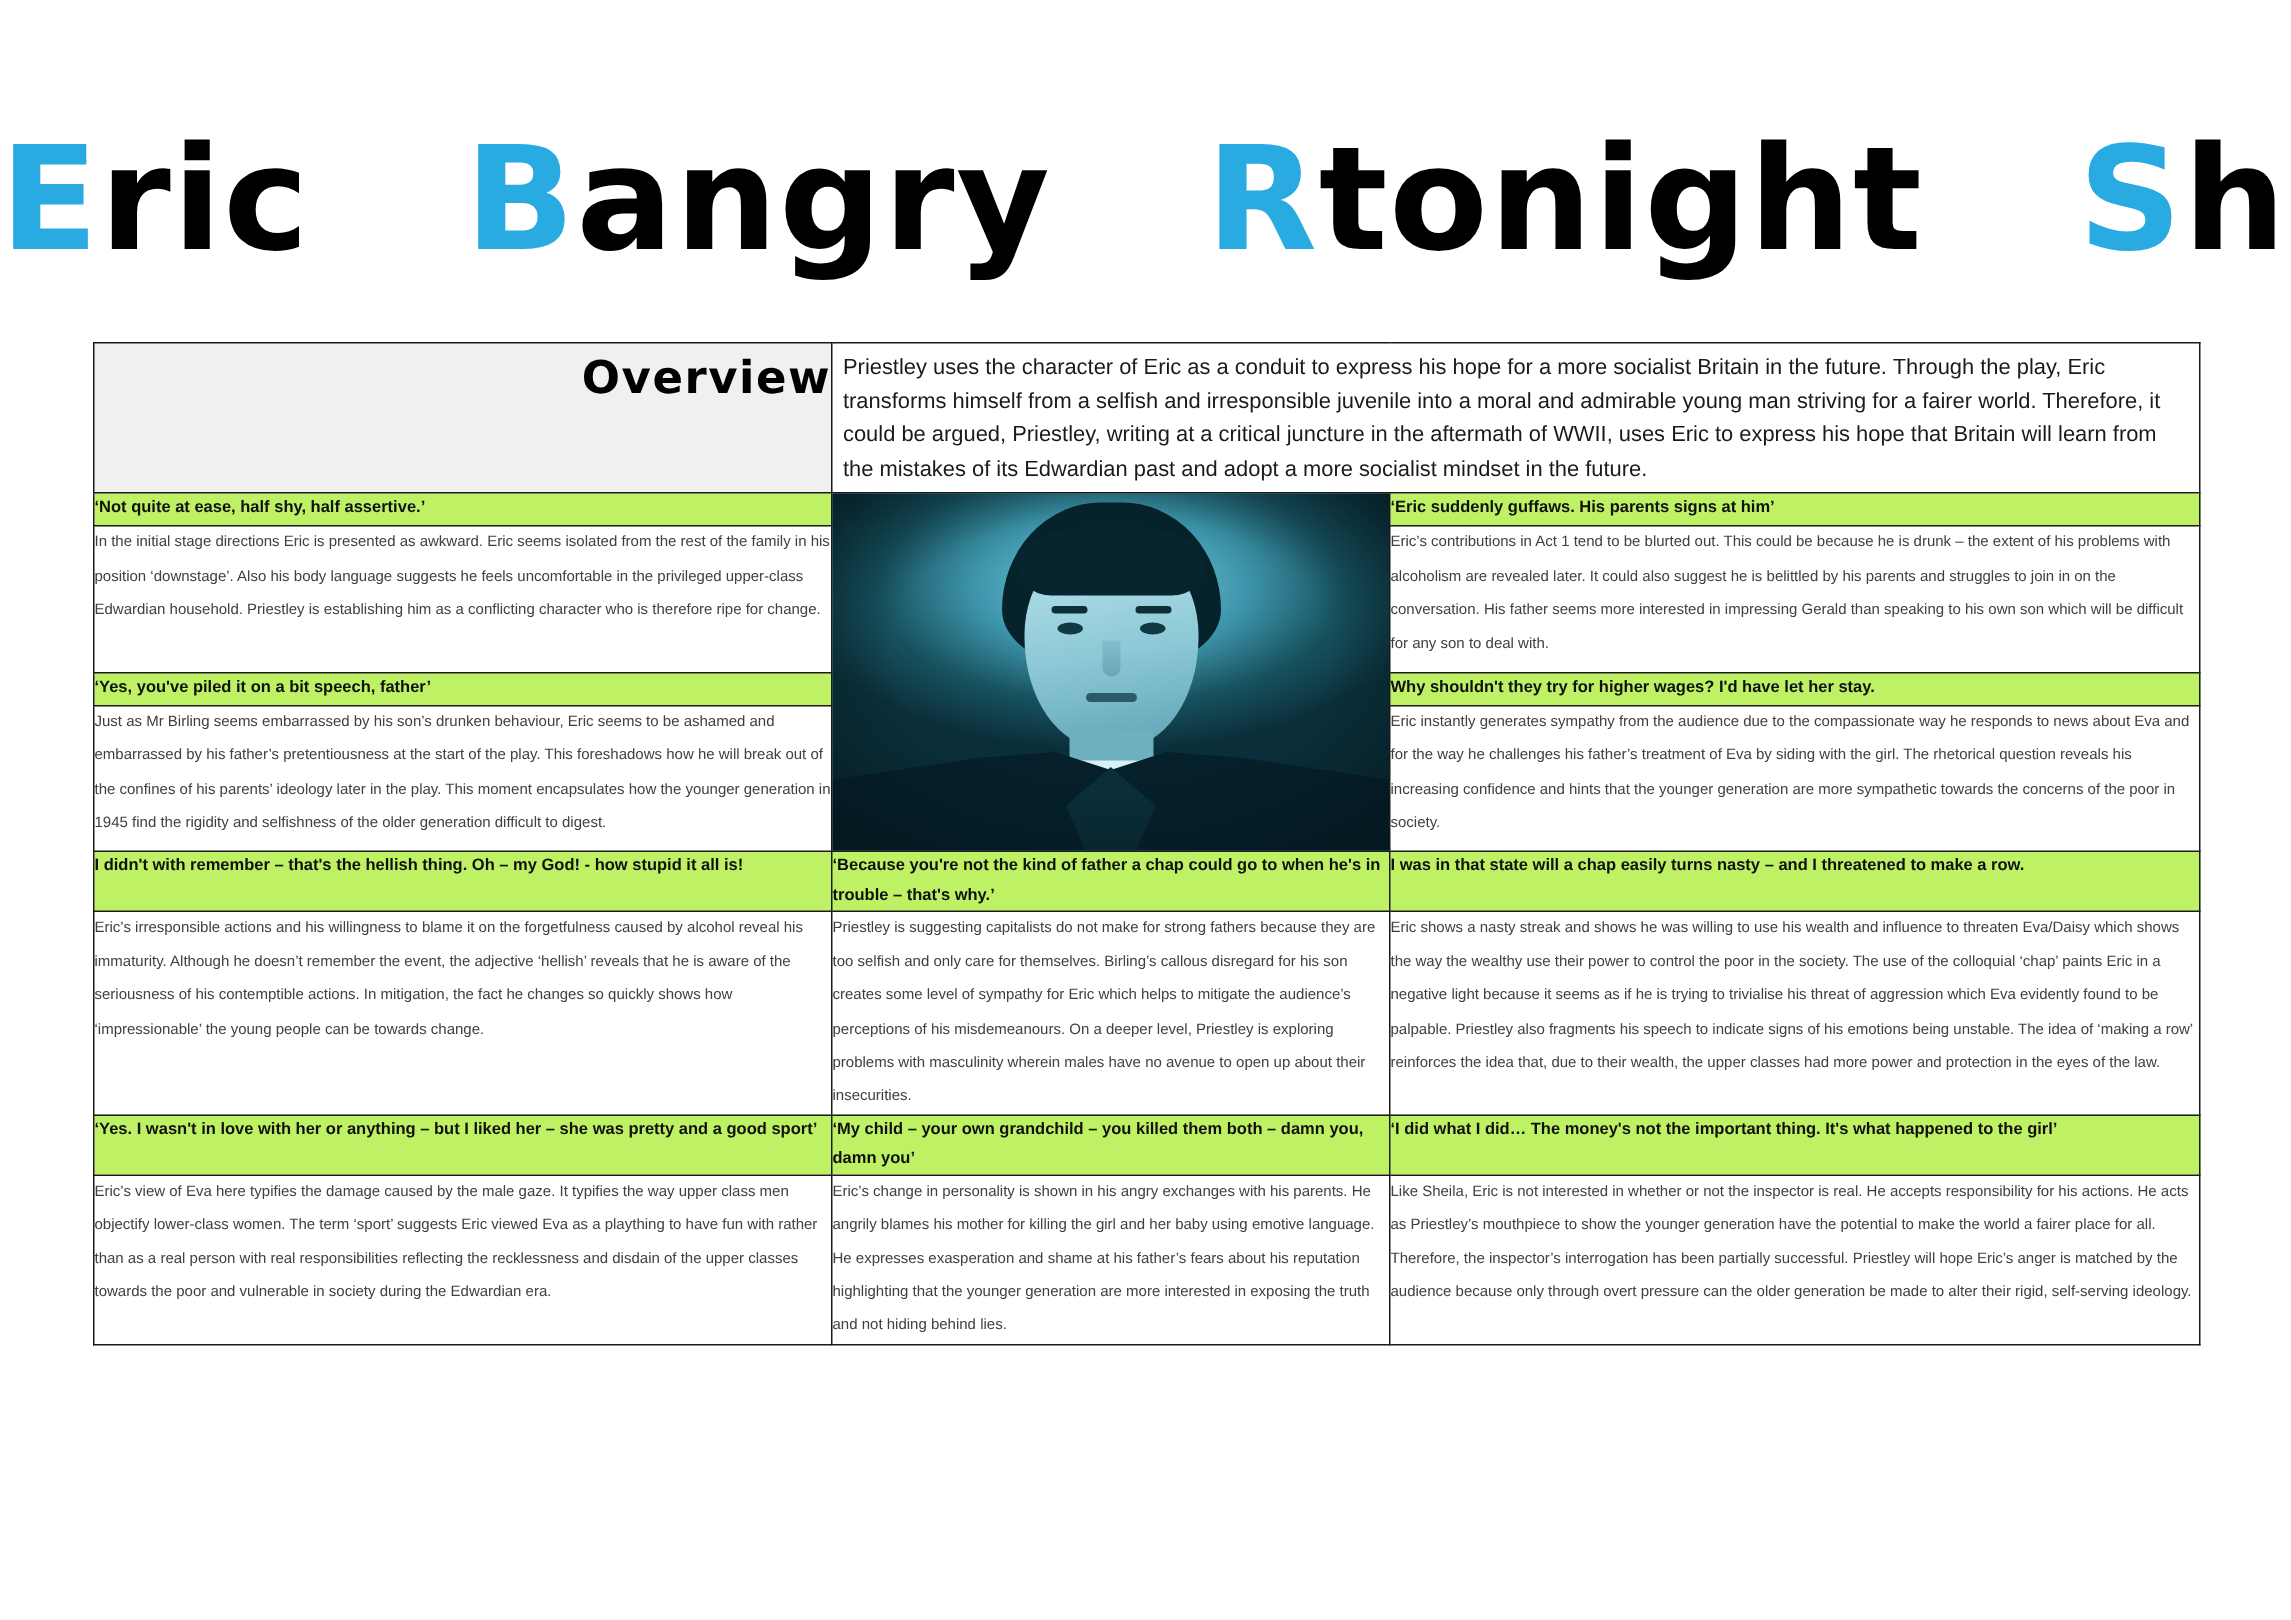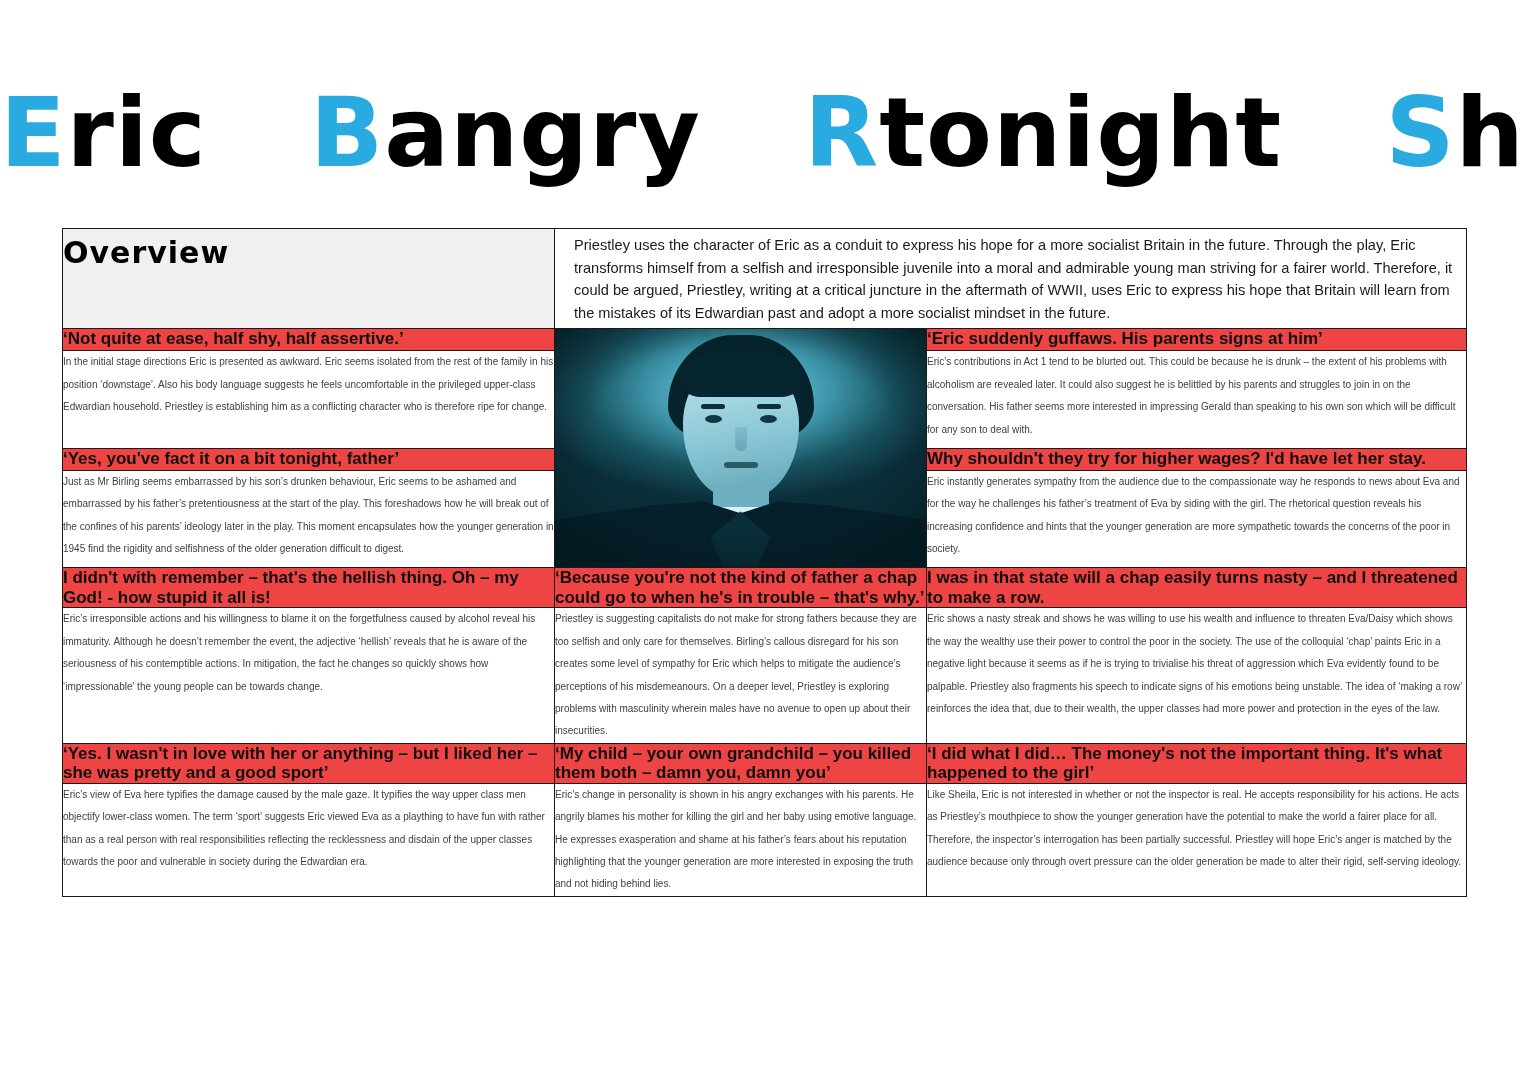--- a/index.html
+++ b/index.html
@@ -55,49 +55,49 @@
     vertical-align: top;
     padding: 0;
   }
 
   .col-a { width: 492px; }
   .col-b { width: 372px; }
   .col-c { width: 540px; }
 
   .overview-head {
     background: #f0f0f0;
-    text-align: left;
+    text-align: right;
     vertical-align: middle;
     height: 84px;
   }
   .overview-head .ov-text {
     font-family: "DejaVu Sans", sans-serif;
     font-weight: bold;
     font-size: 30px;
     letter-spacing: 1px;
     color: #000000;
     display: block;
     padding-top: 6px;
   }
 
   .overview-body {
     background: #ffffff;
   }
   .overview-body .para {
     font-size: 14.6px;
     line-height: 22.6px;
-    padding: 5px 7px 4px 19px;
+    padding: 5px 7px 4px 7px;
     text-align: left;
     color: #1a1a1a;
   }
 
   .quote-head {
-    background: #ef4444;
+    background: #bef264;
     font-weight: bold;
-    font-size: 17px;
+    font-size: 11px;
     line-height: 19.5px;
     padding: 3px 6px 3px 7px;
     color: #101010;
     margin-top: 45px;
   }
 
   .cell-body {
     background: #ffffff;
     font-size: 10px;
     line-height: 22.4px;
@@ -306,21 +306,21 @@
       </td>
       <td class="quote-head">‘Eric suddenly guffaws. His parents signs at him’</td>
     </tr>
 
     <tr>
       <td class="cell-body">In the initial stage directions Eric is presented as awkward. Eric seems isolated from the rest of the family in his position ‘downstage’. Also his body language suggests he feels uncomfortable in the privileged upper-class Edwardian household. Priestley is establishing him as a conflicting character who is therefore ripe for change.</td>
       <td class="cell-body">Eric’s contributions in Act 1 tend to be blurted out. This could be because he is drunk – the extent of his problems with alcoholism are revealed later. It could also suggest he is belittled by his parents and struggles to join in on the conversation. His father seems more interested in impressing Gerald than speaking to his own son which will be difficult for any son to deal with.</td>
     </tr>
 
     <tr>
-      <td class="quote-head">‘Yes, you've fact it on a bit tonight, father’</td>
+      <td class="quote-head">‘Yes, you've piled it on a bit speech, father’</td>
       <td class="quote-head">Why shouldn't they try for higher wages? I'd have let her stay.</td>
     </tr>
 
     <tr>
       <td class="cell-body">Just as Mr Birling seems embarrassed by his son’s drunken behaviour, Eric seems to be ashamed and embarrassed by his father’s pretentiousness at the start of the play. This foreshadows how he will break out of the confines of his parents’ ideology later in the play. This moment encapsulates how the younger generation in 1945 find the rigidity and selfishness of the older generation difficult to digest.</td>
       <td class="cell-body">Eric instantly generates sympathy from the audience due to the compassionate way he responds to news about Eva and for the way he challenges his father’s treatment of Eva by siding with the girl. The rhetorical question reveals his increasing confidence and hints that the younger generation are more sympathetic towards the concerns of the poor in society.</td>
     </tr>
 
     <tr>
       <td class="quote-head">I didn't with remember – that's the hellish thing. Oh – my God! - how stupid it all is!</td>

